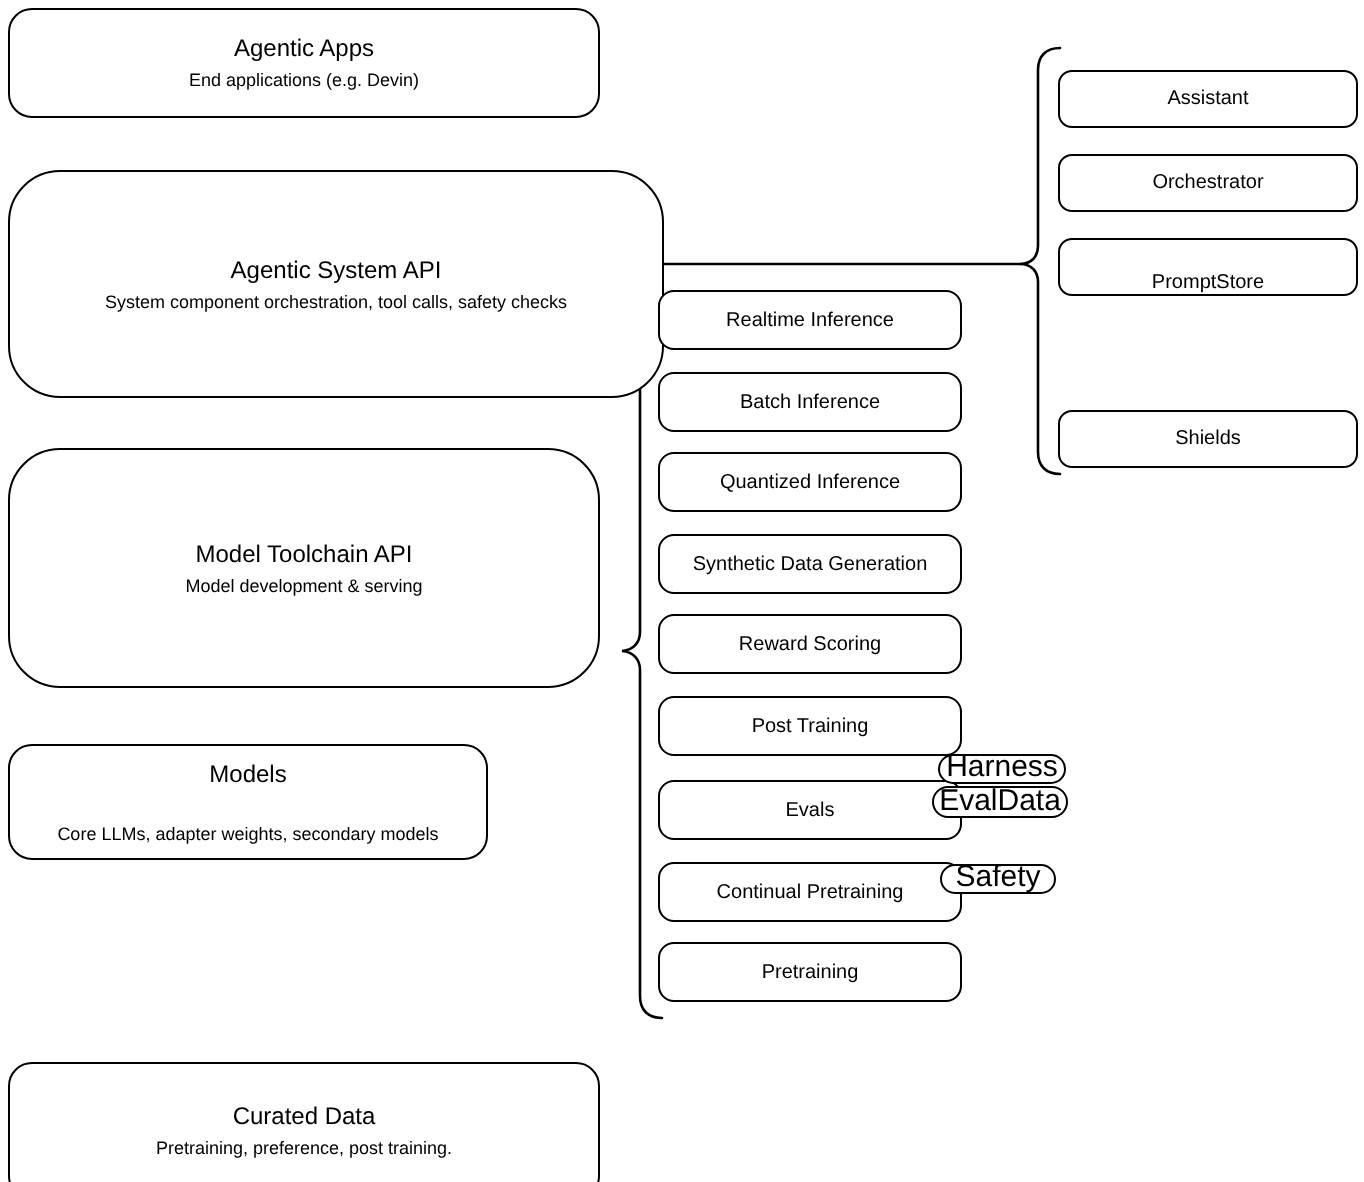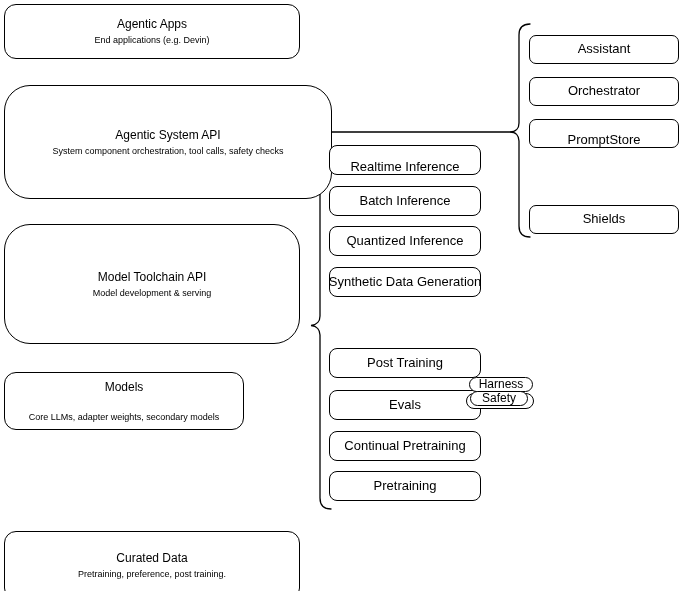--- a/index.html
+++ b/index.html
@@ -49,55 +49,55 @@
     box-sizing: border-box;
     background: #ffffff;
     border: 1.3px solid #000000;
     display: flex;
     align-items: center;
     justify-content: center;
     text-align: center;
     z-index: 2;
   }
   .smallnode .label {
-    font-size: 13px;
+    font-size: 10px;
     line-height: 1.1;
     white-space: nowrap;
   }
   
   #n-apps    { left: 4px; top: 4px;   width: 296px; height: 55px;  border-radius: 12px; }
   #n-asa     { left: 4px; top: 85px;  width: 328px; height: 114px; border-radius: 26px; }
   #n-mta     { left: 4px; top: 224px; width: 296px; height: 120px; border-radius: 26px; }
   #n-models  { left: 4px; top: 372px; width: 240px; height: 58px;  border-radius: 12px; gap: 14px; }
   #n-hw      { left: 4px; top: 449px; width: 296px; height: 59px;  border-radius: 12px; }
   #n-cd      { left: 4px; top: 531px; width: 296px; height: 69px;  border-radius: 12px; }
   
   .mid { left: 329px; width: 152px; height: 30px; border-radius: 8px; }
-  #m-0 { top: 145px; align-items: flex-end; }
+  #m-0 { top: 145px; }
   #m-1 { top: 186px; }
   #m-2 { top: 226px; }
   #m-3 { top: 267px; }
   #m-4 { top: 307px; }
   #m-5 { top: 348px; }
   #m-6 { top: 390px; }
   #m-7 { top: 431px; }
   #m-8 { top: 471px; }
   
   .rt { left: 529px; width: 150px; height: 29px; border-radius: 7px; }
   #r-0 { top: 35px; }
   #r-1 { top: 77px; }
   #r-2 { top: 119px; align-items: flex-end; }
   #r-3 { top: 162px; }
   #r-4 { top: 205px; }
   
   .pill { border-radius: 999px; z-index: 3; }
-  .pill .label { font-size: 12px; }
+  .pill .label { font-size: 15px; }
   #p-0 { left: 469px; top: 377px; width: 64px; height: 15px; }
   #p-1 { left: 466px; top: 393px; width: 68px; height: 16px; }
-  #p-2 { left: 470px; top: 391px; width: 58px; height: 15px; }
+  #p-2 { left: 470px; top: 432px; width: 58px; height: 15px; }
 </style>
 </head>
 <body>
 
 <div class="canvas">
 
   <svg class="overlay" width="682" height="591" viewBox="0 0 682 591" fill="none" stroke="#000000" stroke-width="1.3" stroke-linecap="round">
     <path d="M 331 142 C 324 142 320 146 320 153 L 320 316 C 320 321 317 325 311 325.5 C 317 326 320 330 320 335 L 320 498 C 320 505 324 509 331 509"></path>
     <path d="M 530 24 C 523 24 519 28 519 35 L 519 123 C 519 128 516 132 510 132 C 516 132 519 136 519 141 L 519 226 C 519 233 523 237 530 237"></path>
     <path d="M 303 132 L 510 132"></path>
@@ -129,20 +129,23 @@
   </div>
   <div class="smallnode mid" id="m-1">
     <span class="label">Batch Inference</span>
   </div>
   <div class="smallnode mid" id="m-2">
     <span class="label">Quantized Inference</span>
   </div>
   <div class="smallnode mid" id="m-3">
     <span class="label">Synthetic Data Generation</span>
   </div>
+  <div class="smallnode mid" id="m-4">
+    <span class="label">Reward Scoring</span>
+  </div>
   <div class="smallnode mid" id="m-5">
     <span class="label">Post Training</span>
   </div>
   <div class="smallnode mid" id="m-6">
     <span class="label">Evals</span>
   </div>
   <div class="smallnode mid" id="m-7">
     <span class="label">Continual Pretraining</span>
   </div>
   <div class="smallnode mid" id="m-8">

